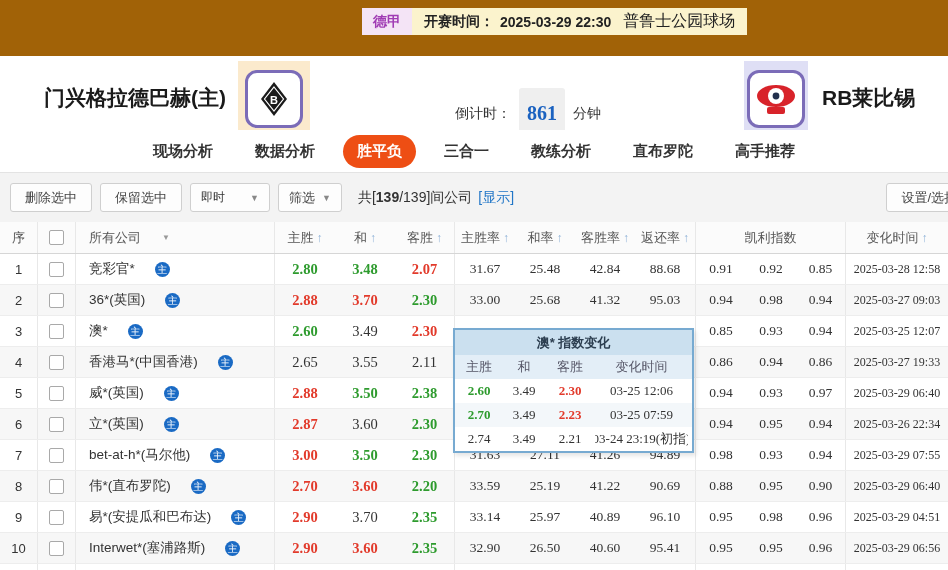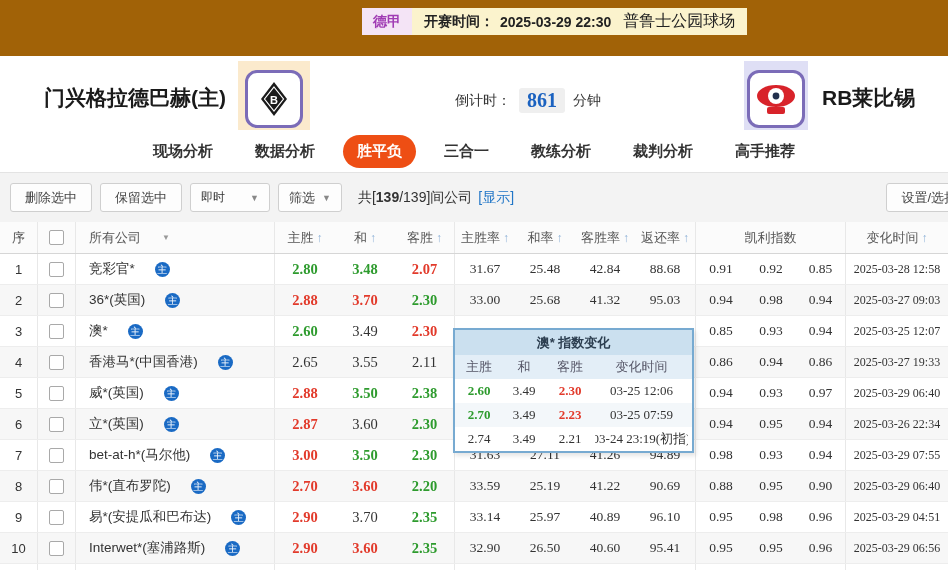--- a/index.html
+++ b/index.html
@@ -17,21 +17,21 @@
   
   .team-row { position:absolute; left:0; top:56px; width:948px; height:88px; border-bottom:2px solid #22c55e; background:#fff; }
   .home-name { position:absolute; left:44px; top:28px; font-size:21px; font-weight:bold; color:#1a1a1a; }
   .away-name { position:absolute; left:822px; top:28px; font-size:21px; font-weight:bold; color:#1a1a1a; }
   .logo-box { position:absolute; top:5px; width:72px; height:76px; display:flex; align-items:center; justify-content:center; }
   .logo-box.home { left:238px; background:#fbeacd; }
   .logo-box.away { left:744px; width:64px; background:#dfdff5; }
   .crest { width:58px; height:58px; background:#fff; border:3px solid #7b6cb8; border-radius:12px; display:flex; align-items:center; justify-content:center; }
   .countdown { position:absolute; left:455px; top:32px; display:flex; align-items:center; gap:8px; }
   .cd-label, .cd-unit { font-size:14px; color:#333; }
-  .cd-value { background:#efefef; border-radius:3px; padding:1px 8px; font-size:20px; font-weight:bold; color:#1b62c0; }
+  .cd-value { background:#efefef; border-radius:3px; padding:14px 8px; font-size:20px; font-weight:bold; color:#1b62c0; }
 
   
   .nav { position:absolute; left:0; top:130px; width:948px; height:42px; display:flex; align-items:center; justify-content:center; gap:14px; background:#fff; }
   .nav-tab { font-size:15px; font-weight:bold; color:#333; padding:7px 14px; cursor:pointer; white-space:nowrap; }
   .nav-tab.active { background:#ee4e14; color:#fff; border-radius:17px; }
 
   
   .toolbar { position:absolute; left:0; top:172px; width:948px; height:50px; background:#f3f3f3; border-top:1px solid #e3e3e3; display:flex; align-items:center; padding:0 0 0 10px; }
   .tb-btn { height:29px; padding:0 14px; background:#fdfdfd; border:1px solid #cfcfcf; border-radius:3px; font-size:13px; color:#444; margin-right:8px; display:flex; align-items:center; cursor:pointer; }
   .tb-dd { height:29px; background:#fdfdfd; border:1px solid #cfcfcf; border-radius:3px; font-size:13px; color:#444; margin-right:8px; display:flex; align-items:center; padding:0 10px; cursor:pointer; }
@@ -120,21 +120,21 @@
     </div>
     <div class="away-name">RB莱比锡</div>
   </div>
 
   <div class="nav" id="nav">
       <div class="nav-tab">现场分析</div>
       <div class="nav-tab">数据分析</div>
       <div class="nav-tab active">胜平负</div>
       <div class="nav-tab">三合一</div>
       <div class="nav-tab">教练分析</div>
-      <div class="nav-tab">裁判分析</div>
+      <div class="nav-tab">直布罗陀</div>
       <div class="nav-tab">高手推荐</div>
     </div>
 
   <div class="toolbar">
     <div class="tb-btn">删除选中</div>
     <div class="tb-btn">保留选中</div>
     <div class="tb-dd time">
       <span>即时</span>
       <span class="caret">▼</span>
     </div>

